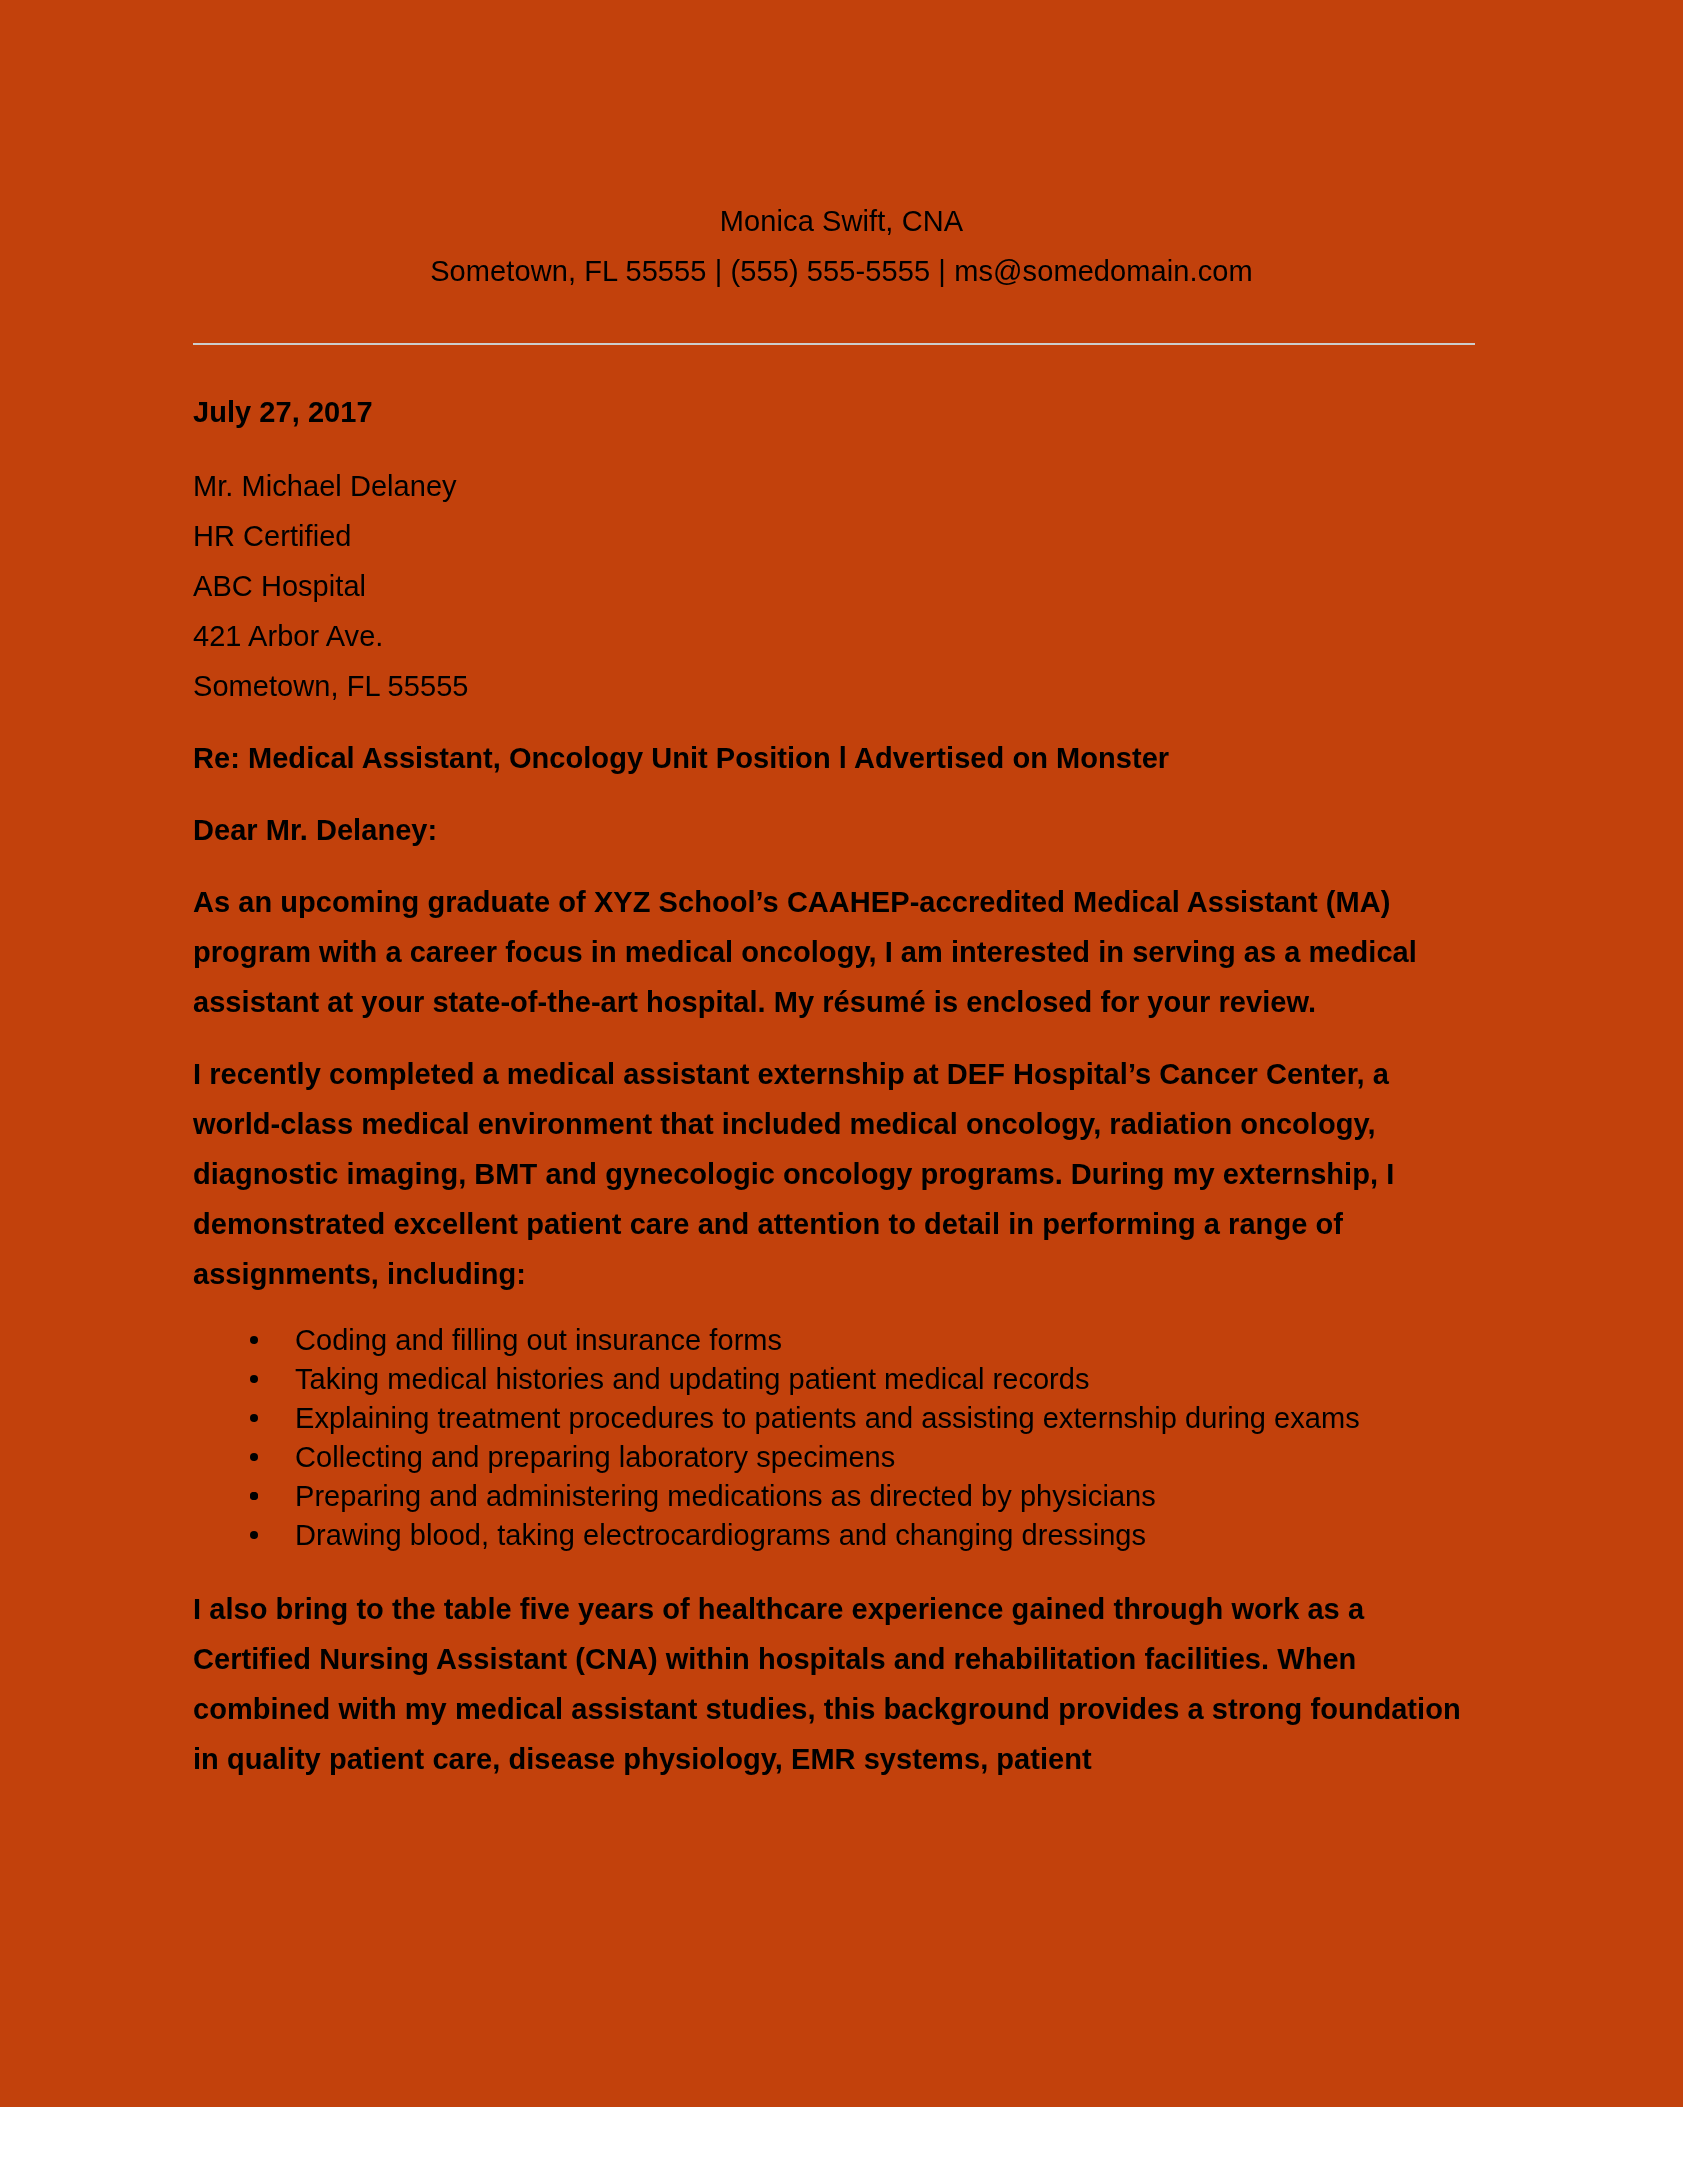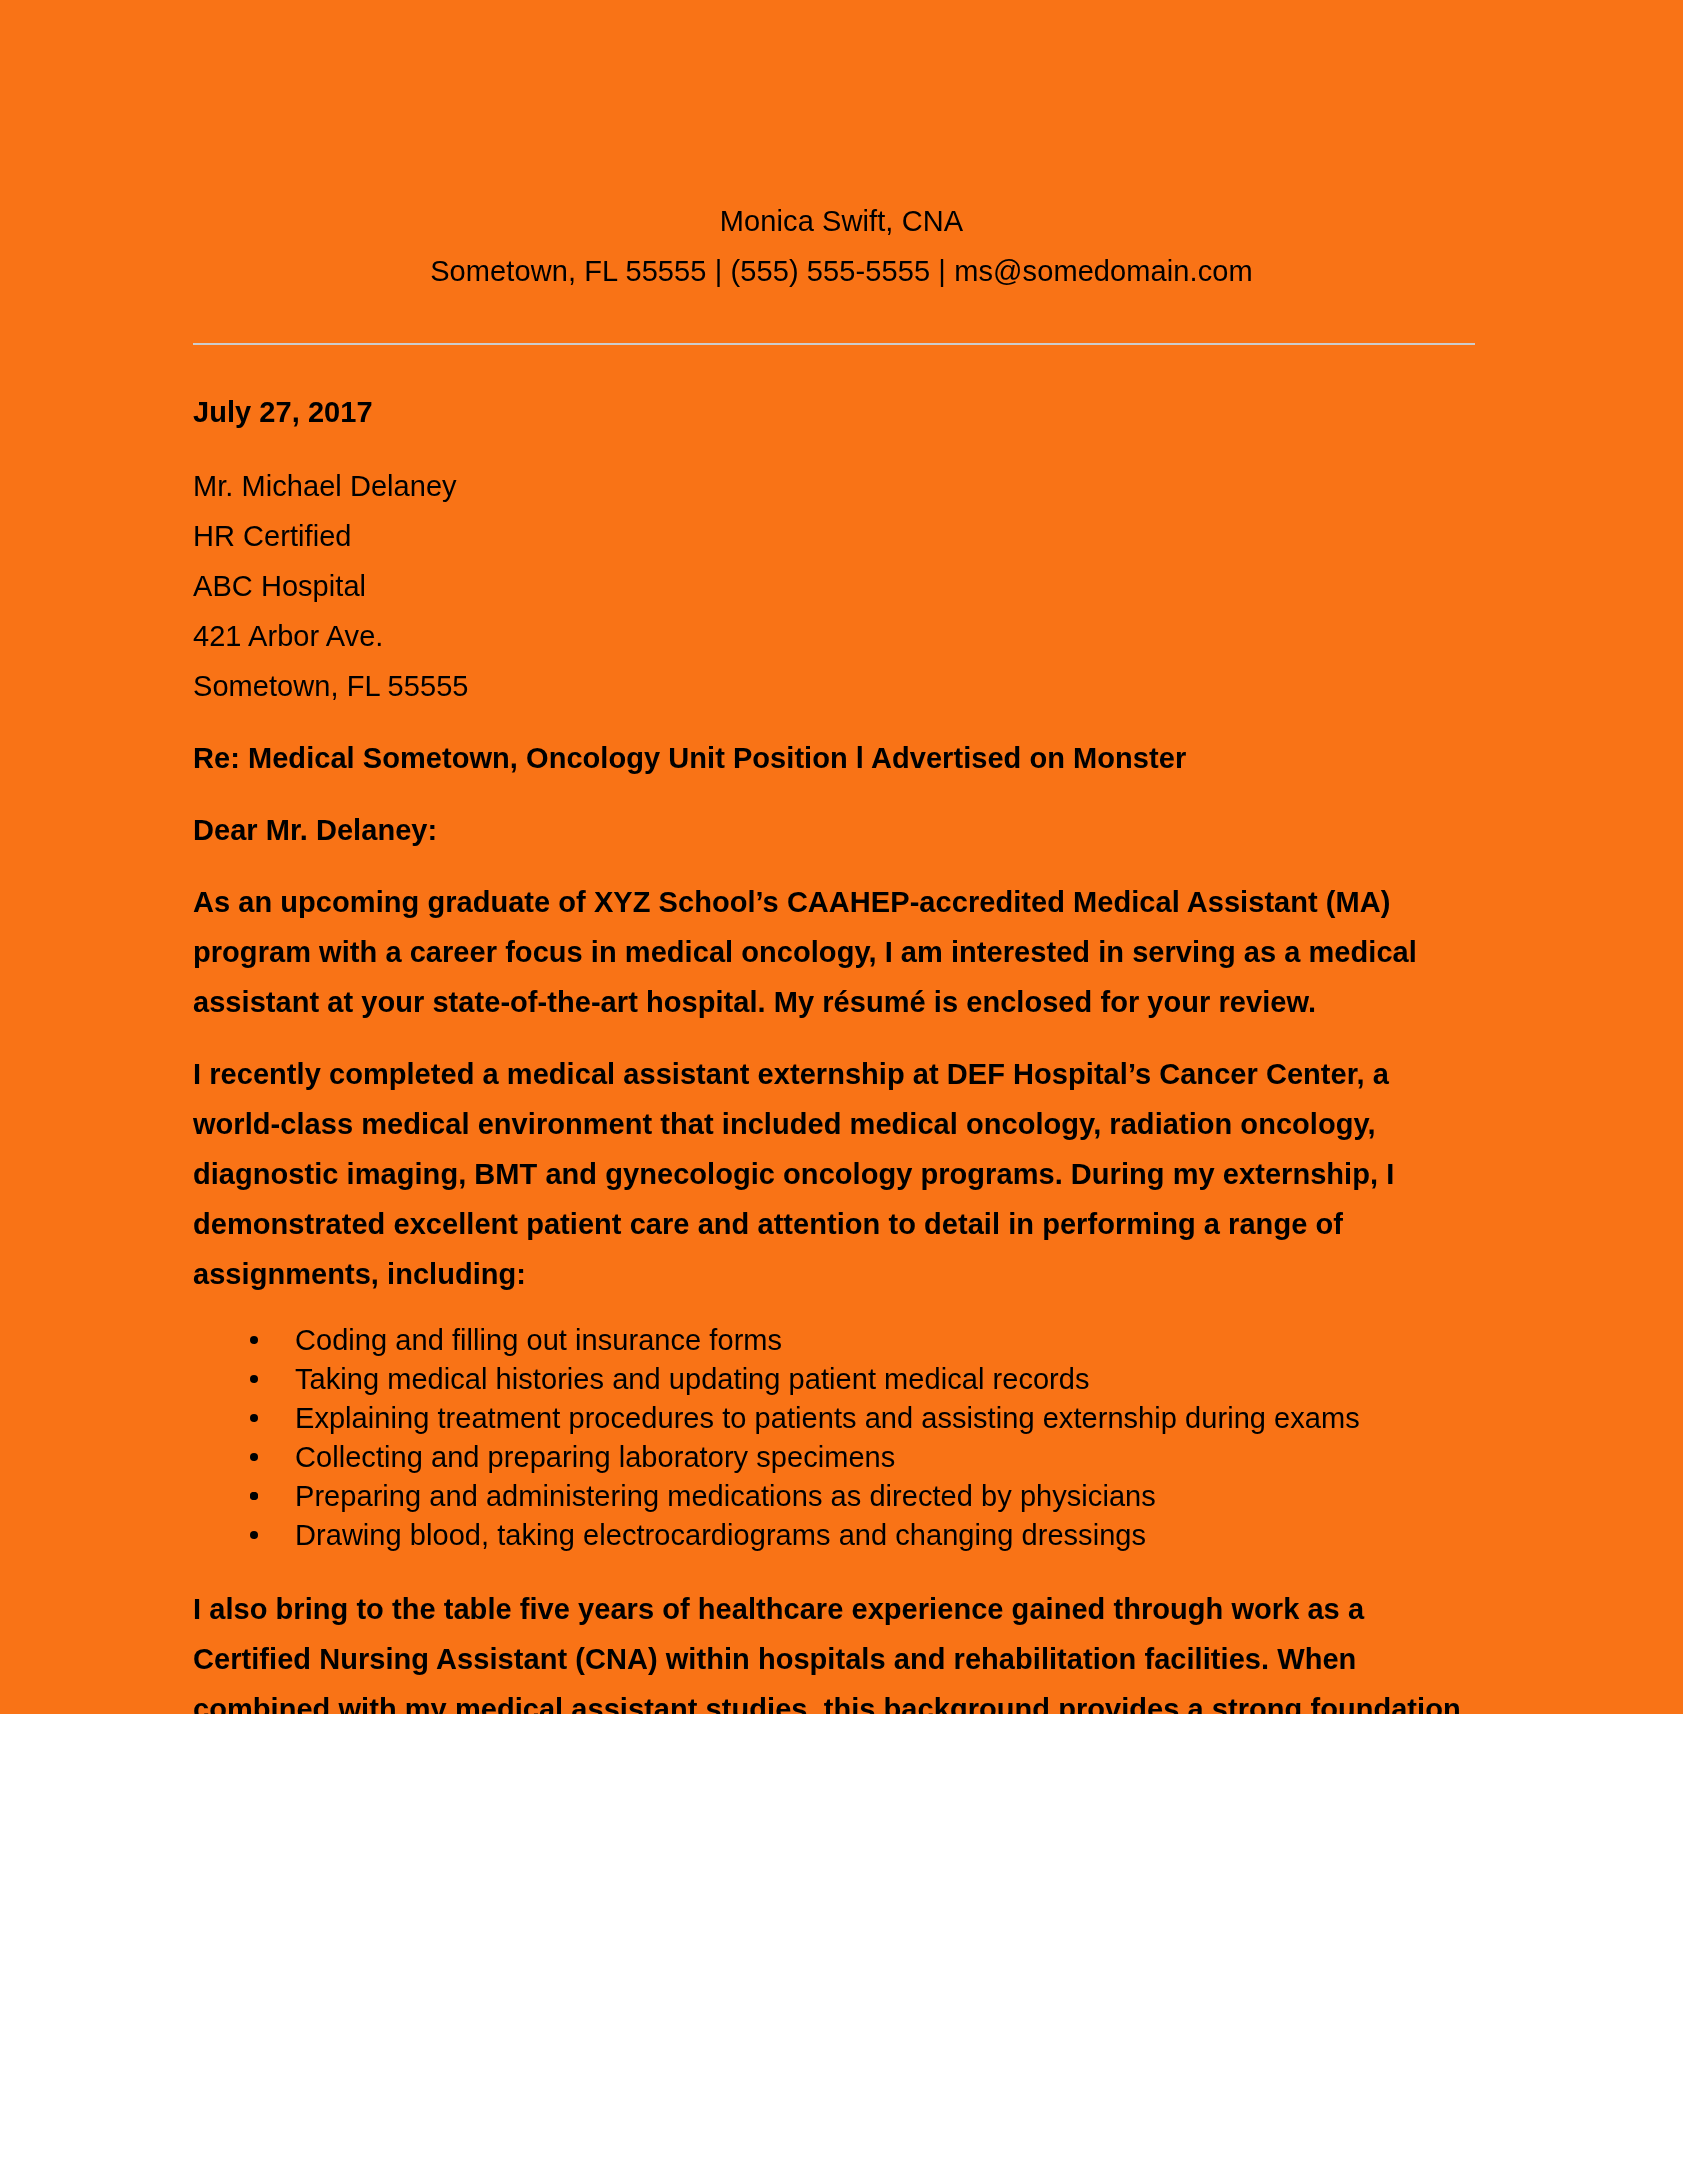--- a/index.html
+++ b/index.html
@@ -11,22 +11,22 @@
     width: 1683px;
     height: 2178px;
     font-family: "Liberation Sans", sans-serif;
     color: #000000;
     -webkit-font-smoothing: antialiased;
   }
 
   .page {
     position: relative;
     width: 1683px;
-    height: 1714px;
-    background: #f97316;
+    height: 2107px;
+    background: #c2410c;
     overflow: hidden;
     box-sizing: border-box;
   }
 
   
   .letterhead {
     padding-top: 196px;
     text-align: center;
   }
   .letterhead-name {
@@ -134,21 +134,21 @@
     <p class="para date">July 27, 2017</p>
 
     <div class="addr-block">
       <div class="addr-line">Mr. Michael Delaney</div>
       <div class="addr-line">HR Certified</div>
       <div class="addr-line">ABC Hospital</div>
       <div class="addr-line">421 Arbor Ave.</div>
       <div class="addr-line">Sometown, FL 55555</div>
     </div>
 
-    <p class="para">Re: Medical Sometown, Oncology Unit Position  l  Advertised on Monster</p>
+    <p class="para">Re: Medical Assistant, Oncology Unit Position  l  Advertised on Monster</p>
 
     <p class="para">Dear Mr. Delaney:</p>
 
     <p class="para">As an upcoming graduate of XYZ School’s CAAHEP-accredited Medical Assistant (MA) program with a career focus in medical oncology, I am interested in serving as a medical assistant at your state-of-the-art hospital. My résumé is enclosed for your review.</p>
 
     <p class="para">I recently completed a medical assistant externship at DEF Hospital’s Cancer Center, a world-class medical environment that included medical oncology, radiation oncology, diagnostic imaging, BMT and gynecologic oncology programs. During my externship, I demonstrated excellent patient care and attention to detail in performing a range of assignments, including:</p>
 
     <ul class="bullets">
       <li>
         <span class="dot"></span>

